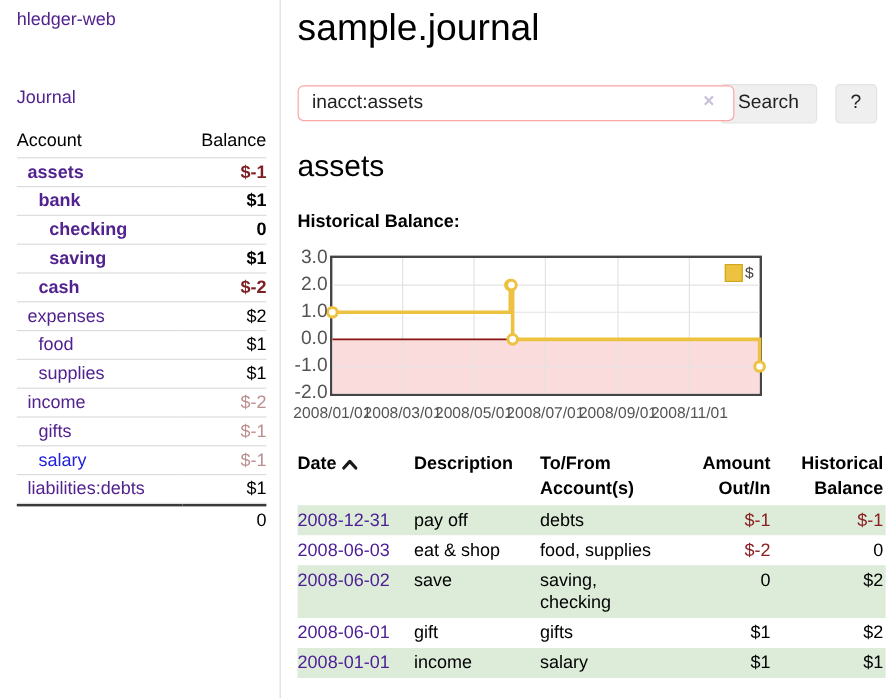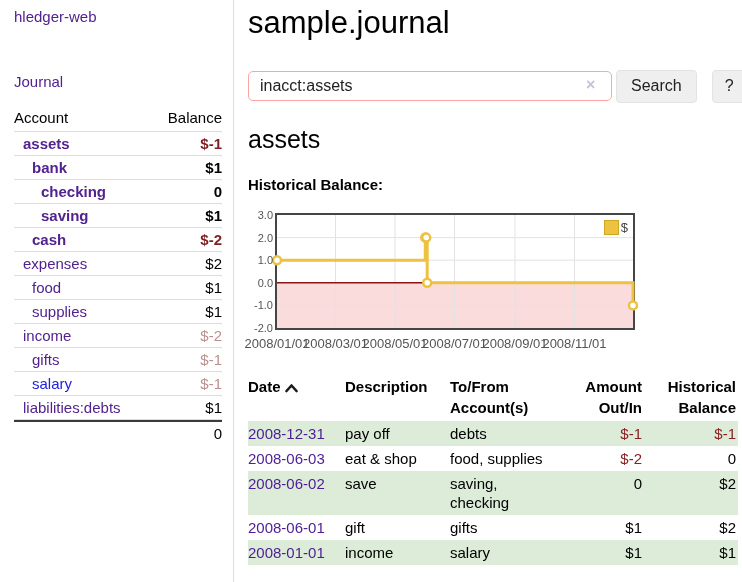--- a/index.html
+++ b/index.html
@@ -35,32 +35,32 @@
 
   .search-row { margin-top:26px; height:32px; display:flex; align-items:center; }
   .search-box { position:relative; width:336px; height:30px; }
   .search-box input { width:100%; height:30px; border:1px solid #fca5a5; border-radius:5px;
                       padding:0 28px 0 11px; font-size:16px; color:#222;
                       font-family:inherit; box-sizing:border-box; width:364px; }
   .clear-x { position:absolute; left:338px; top:5px; color:#c9c0da; font-size:16px;
              font-weight:700; cursor:pointer; }
   .btn { height:31px; background:#efefef; border:1px solid #e3e3e3; border-radius:4px;
          font-size:16px; color:#222; font-family:inherit; cursor:pointer; }
-  .btn.search { margin-left:32px; padding:0 14px; }
+  .btn.search { margin-left:16px; padding:0 14px; }
   .btn.help { margin-left:15px; padding:0 12px; }
 
   h2.acct-heading { margin-top:23px; font-size:25px; font-weight:400; }
   .chart-label { margin-top:22px; font-size:15px; font-weight:700; }
 
   
   .chart { position:relative; margin:20px 0 0 27px; width:356px; height:113px;
            border:2px solid #454545; background:#fff; }
   .chart svg { position:absolute; left:0; top:0; overflow:visible; }
   .ylabel { position:absolute; width:38px; right:360px; text-align:right;
-            font-size:11px; color:#545454; line-height:16px; }
+            font-size:16px; color:#545454; line-height:16px; }
   .xlabel { position:absolute; top:121px; transform:translateX(-50%);
             white-space:nowrap; font-size:13px; color:#545454; }
   .legend { position:absolute; top:5px; right:4px; display:flex; align-items:center;
             background:rgba(255,255,255,.85); padding:0 1px; }
   .legend .swatch { width:13px; height:13px; background:#edc240;
                     border:1px solid #cfa81f; margin-right:2px; }
   .legend .lname { font-size:13px; color:#444; }
 
   
   table.register { margin-top:44px; width:490px; border-collapse:collapse; font-size:15px; }

